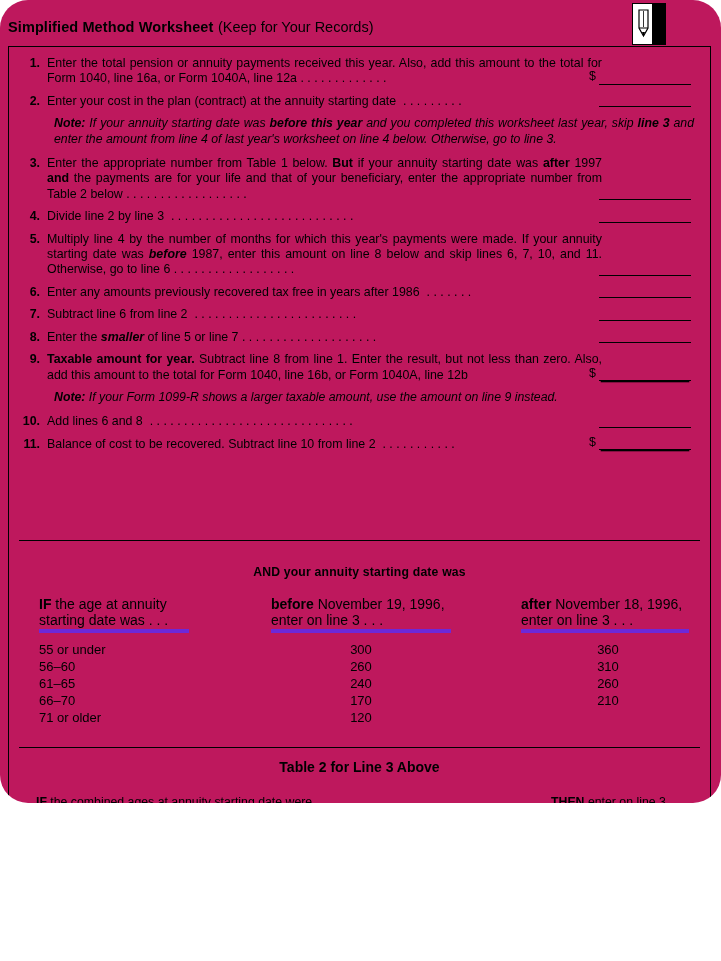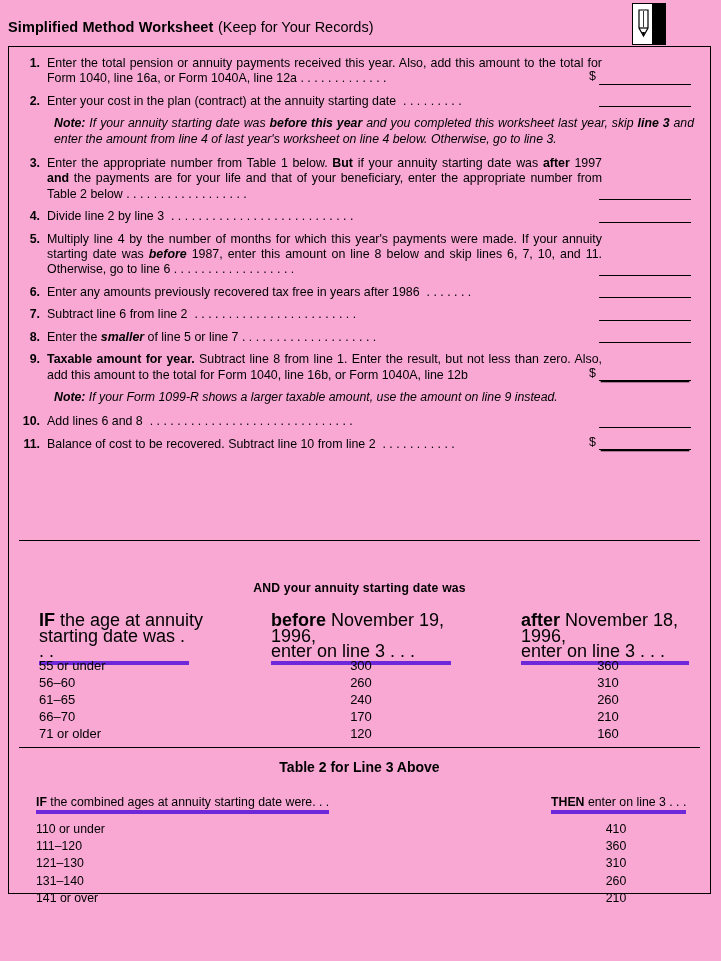--- a/index.html
+++ b/index.html
@@ -7,23 +7,24 @@
     padding: 0;
     background: #ffffff;
   }
   body {
     font-family: "Liberation Sans", sans-serif;
     color: #000000;
   }
   #page {
     position: relative;
     width: 721px;
-    height: 961px;
-    background: #f9a8d4;
+    height: 803px;
+    background: #be185d;
     overflow: hidden;
+    border-radius: 28px;
   }
 
   
   .header {
     position: absolute;
     left: 8px;
     top: 18px;
     width: 705px;
     height: 28px;
   }
@@ -140,21 +141,21 @@
   .tbl-sub {
     text-align: center;
     font-size: 12.2px;
     font-weight: bold;
     letter-spacing: 0.2px;
   }
 
   .t1 { position: absolute; left: 0; right: 0; }
   .t1hdr {
     position: relative;
-    font-size: 18px;
+    font-size: 14px;
     line-height: 15.5px;
     height: 36px;
   }
   .t1hdr .c1 { position: absolute; left: 30px; width: 230px; }
   .t1hdr .c2 { position: absolute; left: 262px; width: 210px; }
   .t1hdr .c3 { position: absolute; left: 512px; width: 200px; }
   .uline { display: inline-block; border-bottom: 4px solid #6d28d9; padding-bottom: 1px; }
 
   .t1row {
     position: relative;
@@ -309,21 +310,21 @@
         </div>
         <span class="dollar">$</span>
         <span class="answer dbl"></span>
       </div>
 
     </div>
 
     <div class="hr" style="top:493px;"></div>
 
     <div class="t1" style="top:508px;">
-      <div class="tbl-sub" style="margin-top:26px;">AND your annuity starting date was</div>
+      <div class="tbl-sub" style="margin-top:10px;">AND your annuity starting date was</div>
 
       <div class="t1hdr" style="margin-top:18px;">
         <div class="c1">
           <b>IF</b> the age at annuity<br>
           <span class="uline" style="width:150px;">starting date was . . .</span>
         </div>
         <div class="c2">
           <b>before</b> November 19, 1996,<br>
           <span class="uline" style="width:180px;">enter on line 3 . . .</span>
         </div>
@@ -350,21 +351,20 @@
           <span class="c">260</span>
         </div>
         <div class="t1row">
           <span class="a">66–70</span>
           <span class="b2">170</span>
           <span class="c">210</span>
         </div>
         <div class="t1row">
           <span class="a">71 or older</span>
           <span class="b2">120</span>
-          <span class="c">160</span>
         </div>
       </div>
     </div>
 
     <div class="hr" style="top:700px;"></div>
 
     <div class="t1" style="top:712px;">
       <div class="tbl-title">Table 2 for Line 3 Above</div>
 
       <div class="t2hdr" style="margin-top:20px;">

